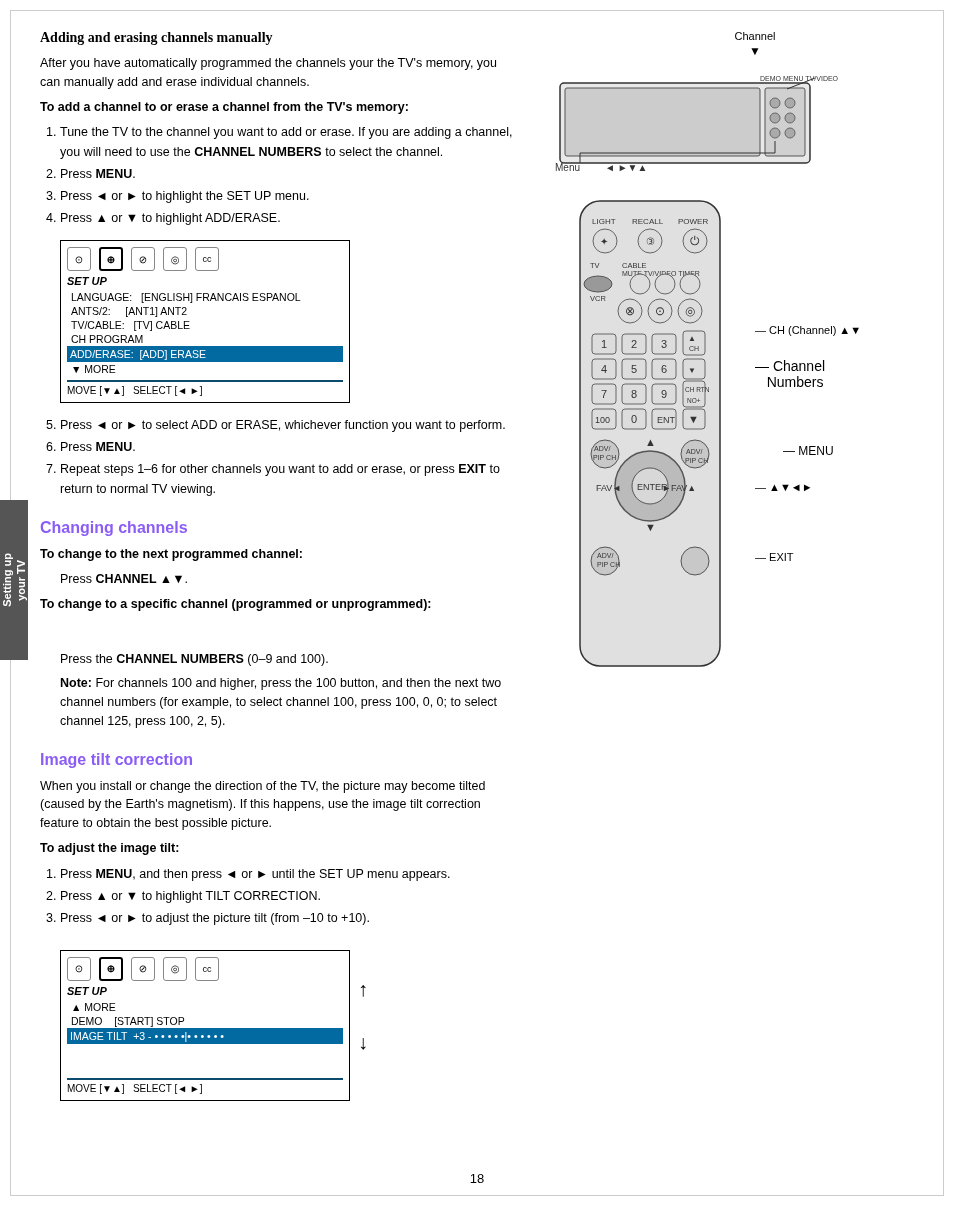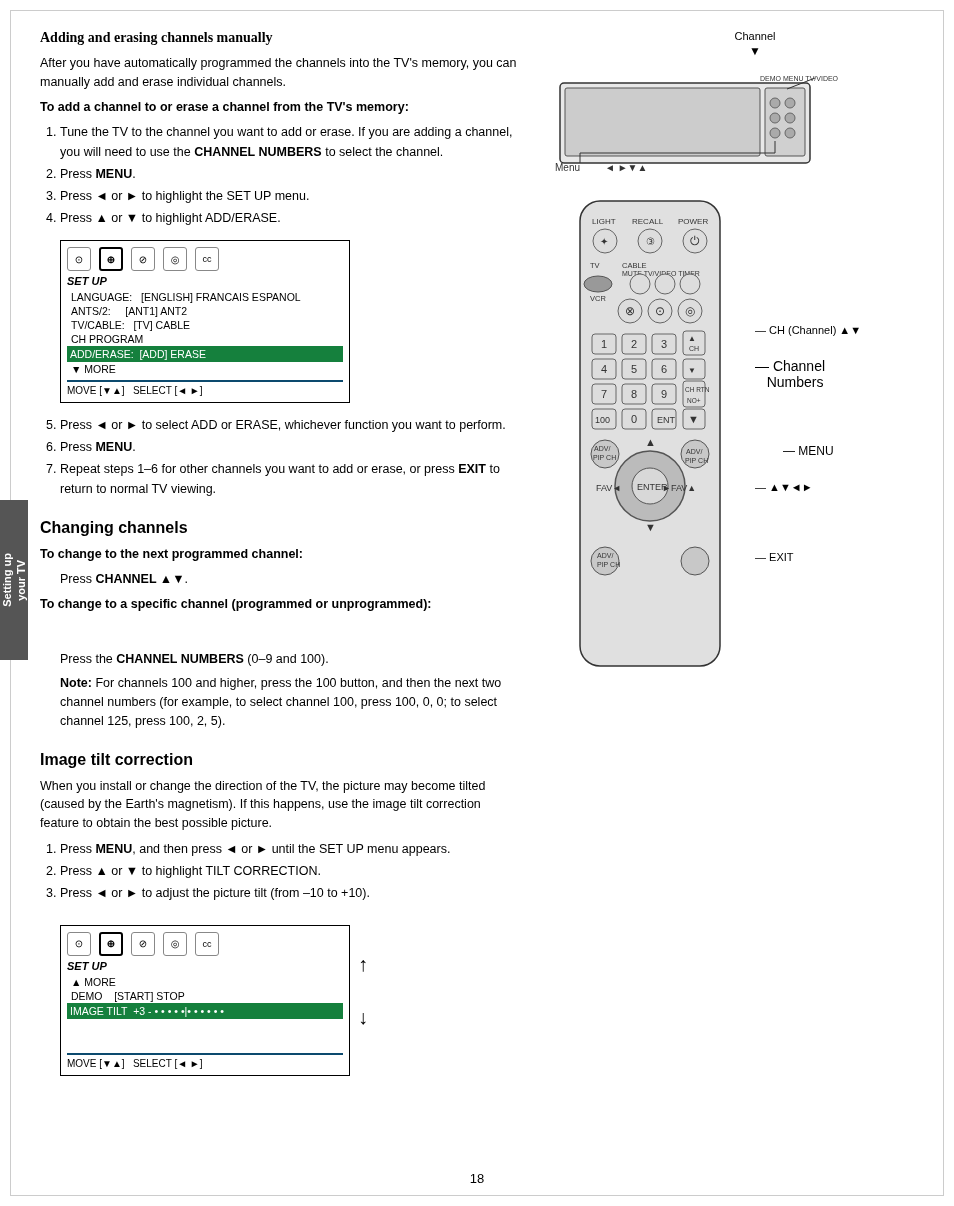--- a/index.html
+++ b/index.html
@@ -124,21 +124,21 @@
       font-style: italic;
       font-size: 11px;
       margin-bottom: 3px;
       font-weight: bold;
     }
     .menu-row {
       font-size: 10.5px;
       padding: 1px 4px;
     }
     .menu-row-highlight {
-      background: #15803d;
+      background: #0369a1;
       color: #fff;
       padding: 2px 3px;
     }
     .menu-footer {
       font-size: 10px;
       margin-top: 4px;
       border-top: 2px solid #0c4a6e;
       padding-top: 3px;
     }
 
@@ -149,39 +149,39 @@
 
     
     .remote-diagram {
       margin-top: 20px;
       position: relative;
     }
 
     .section-title {
       font-size: 16px;
       font-weight: bold;
-      color: #000000;
+      color: #8b5cf6;
       border-bottom: none;
       margin-top: 20px;
       margin-bottom: 8px;
     }
   </style>
 </head>
 <body>
 
 <div class="page-border"></div>
 
 <div class="side-tab">
   <span class="side-tab-text">Setting up<br>your TV</span>
 </div>
 
 <div class="left-col">
 
   <h2>Adding and erasing channels manually</h2>
-  <p>After you have automatically programmed the channels into the TV's memory, you can manually add and erase individual channels.</p>
+  <p>After you have automatically programmed the channels your the TV's memory, you can manually add and erase individual channels.</p>
   <p class="bold">To add a channel to or erase a channel from the TV's memory:</p>
 
   <ol>
     <li>Tune the TV to the channel you want to add or erase. If you are adding a channel, you will need to use the <strong>CHANNEL NUMBERS</strong> to select the channel.</li>
     <li>Press <strong>MENU</strong>.</li>
     <li>Press ◄ or ► to highlight the SET UP menu.</li>
     <li>Press ▲ or ▼ to highlight ADD/ERASE.</li>
   </ol>
 
   <div class="menu-screen">
@@ -215,20 +215,21 @@
   <p><strong>To change to the next programmed channel:</strong></p>
   <p style="margin-left:20px;">Press <strong>CHANNEL ▲▼</strong>.</p>
 
   <p><strong>To change to a specific channel (programmed or unprogrammed):</strong></p>
   <p style="margin-left:20px;margin-top:36px;">Press the <strong>CHANNEL NUMBERS</strong> (0–9 and 100).</p>
   <p style="margin-left:20px;"><span class="bold">Note:</span> For channels 100 and higher, press the 100 button, and then the next two channel numbers (for example, to select channel 100, press 100, 0, 0; to select channel 125, press 100, 2, 5).</p>
 
   <div class="section-title">Image tilt correction</div>
 
   <p>When you install or change the direction of the TV, the picture may become tilted (caused by the Earth's magnetism). If this happens, use the image tilt correction feature to obtain the best possible picture.</p>
+  <p class="bold">To adjust the image tilt:</p>
 
   <ol>
     <li>Press <strong>MENU</strong>, and then press ◄ or ► until the SET UP menu appears.</li>
     <li>Press ▲ or ▼ to highlight TILT CORRECTION.</li>
     <li>Press ◄ or ► to adjust the picture tilt (from –10 to +10).</li>
   </ol>
 
   <div style="display:flex; align-items:flex-start; margin-top:10px;">
     <div class="menu-screen" style="position:relative;">
       <div class="menu-screen-header">

